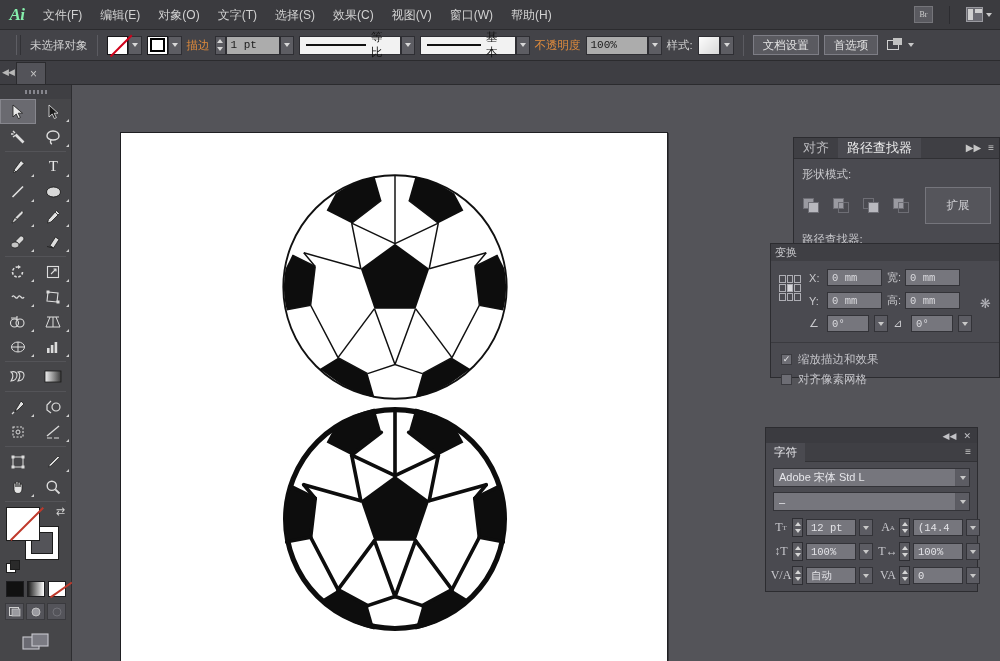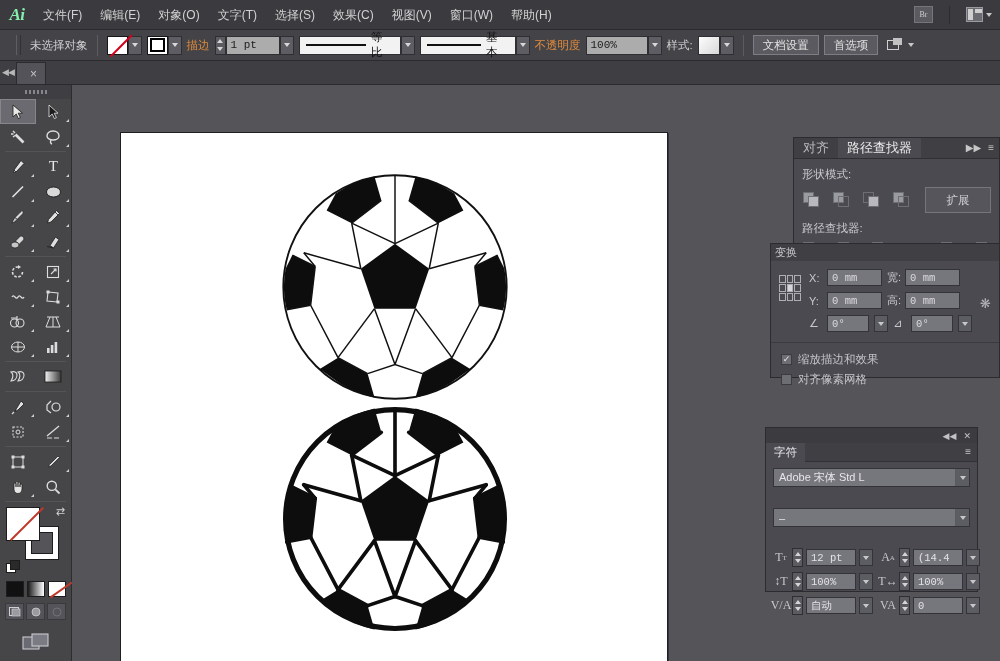--- a/index.html
+++ b/index.html
@@ -213,21 +213,21 @@
   .pf-row { display:flex; align-items:center; gap: 10px; margin-bottom: 8px; }
   .pf-btn {
     width: 20px; height: 18px; position: relative; background: transparent;
   }
   .pf-sq-a { position:absolute; left:1px; top:1px; width:11px; height:11px; background:#9a9aa1; border:1px solid #6e6e75; }
   .pf-sq-b { position:absolute; left:6px; top:5px; width:11px; height:11px; background:#b8b8be; border:1px solid #6e6e75; }
   .pf-sq-b.dark { background:#6a6a71; }
   .pf-sq-b.outline { background:transparent; }
   .pf-sq-a.outline { background:transparent; }
   .expand-btn {
-    margin-left: auto; width: 66px; height: 26px; background: #55555b;
+    margin-left: auto; width: 66px; height: 37px; background: #55555b;
     border: 1px solid #75757c; color: #cfcfd3; font-size: 11.5px;
     display:flex; align-items:center; justify-content:center;
   }
 
   
   .tf-panel { }
   .tf-tabbar { height: 17px; background:#3f3f44; display:flex; align-items:center; padding-left:4px; }
   .tf-tabname { color:#c4c4c8; font-size:11px; }
   .tf-body { display:flex; padding: 8px 8px 4px 8px; gap: 8px; align-items: flex-start; }
   .ref-grid {
@@ -255,21 +255,21 @@
 
   
   .char-panel { }
   .char-titlebar { height: 15px; background:#3b3b40; display:flex; align-items:center; justify-content:flex-end; gap:7px; padding-right:6px; }
   .tb-ico { color:#c2c2c6; font-size:9px; }
   .char-tabbar { height: 19px; background:#3f3f44; display:flex; align-items:center; border-bottom:1px solid #323236; }
   .char-tabname { padding: 0 8px; color:#e4e4e8; font-size:11.5px; background:#4a4a50; height:19px; display:flex;align-items:center; }
   .char-body { padding: 6px 7px 7px 7px; }
   .font-select {
     height: 19px; background:#76767d; border:1px solid #333338; display:flex;
-    align-items:center; justify-content:space-between; margin-bottom: 21px;
+    align-items:center; justify-content:space-between; margin-bottom: 5px;
     color:#e6e6ea; font-size:11px; padding-left:5px;
   }
   .font-select .tf-drop { border:none; border-left:1px solid #5a5a61; background:#5c5c63; height:17px; }
   .char-grid { display:grid; grid-template-columns: 1fr 1fr; gap: 5px 7px; margin-top: 7px; }
   .char-cell { display:flex; align-items:center; gap:3px; }
   .char-ico { width: 16px; color:#c7c7cc; font-size:12px; display:flex;align-items:center;justify-content:center; font-family:"Liberation Serif",serif; }
   .char-input {
     width: 50px; height:17px; background:#76767d; border:1px solid #333338;
     color:#e3e3e7; font-size:10.5px; display:flex;align-items:center; padding:0 4px;
     font-family:"Liberation Mono", monospace;

